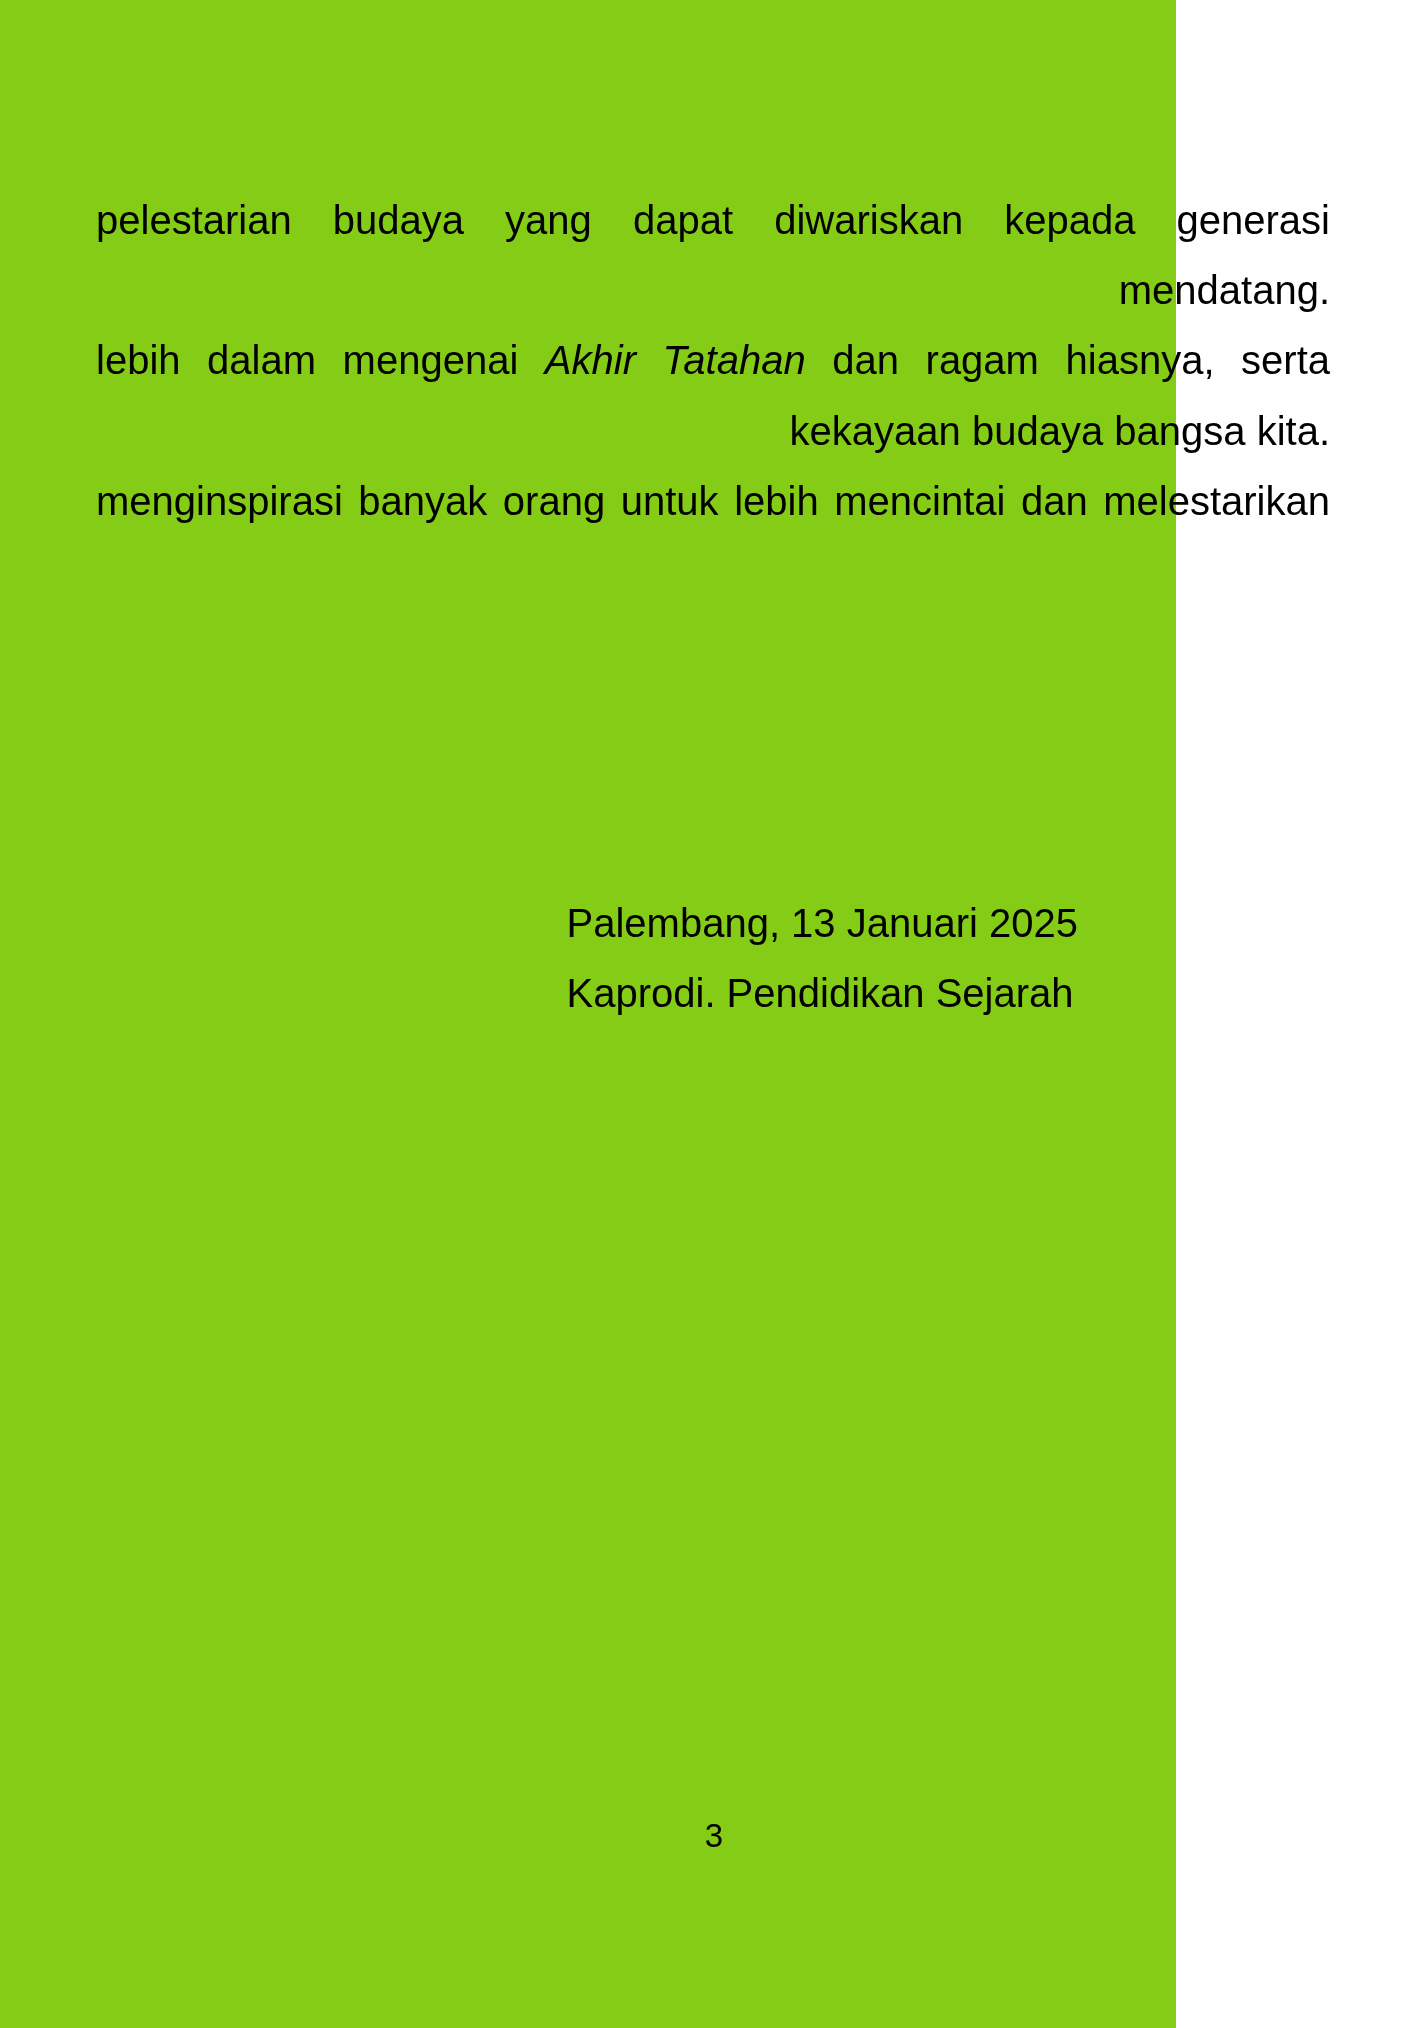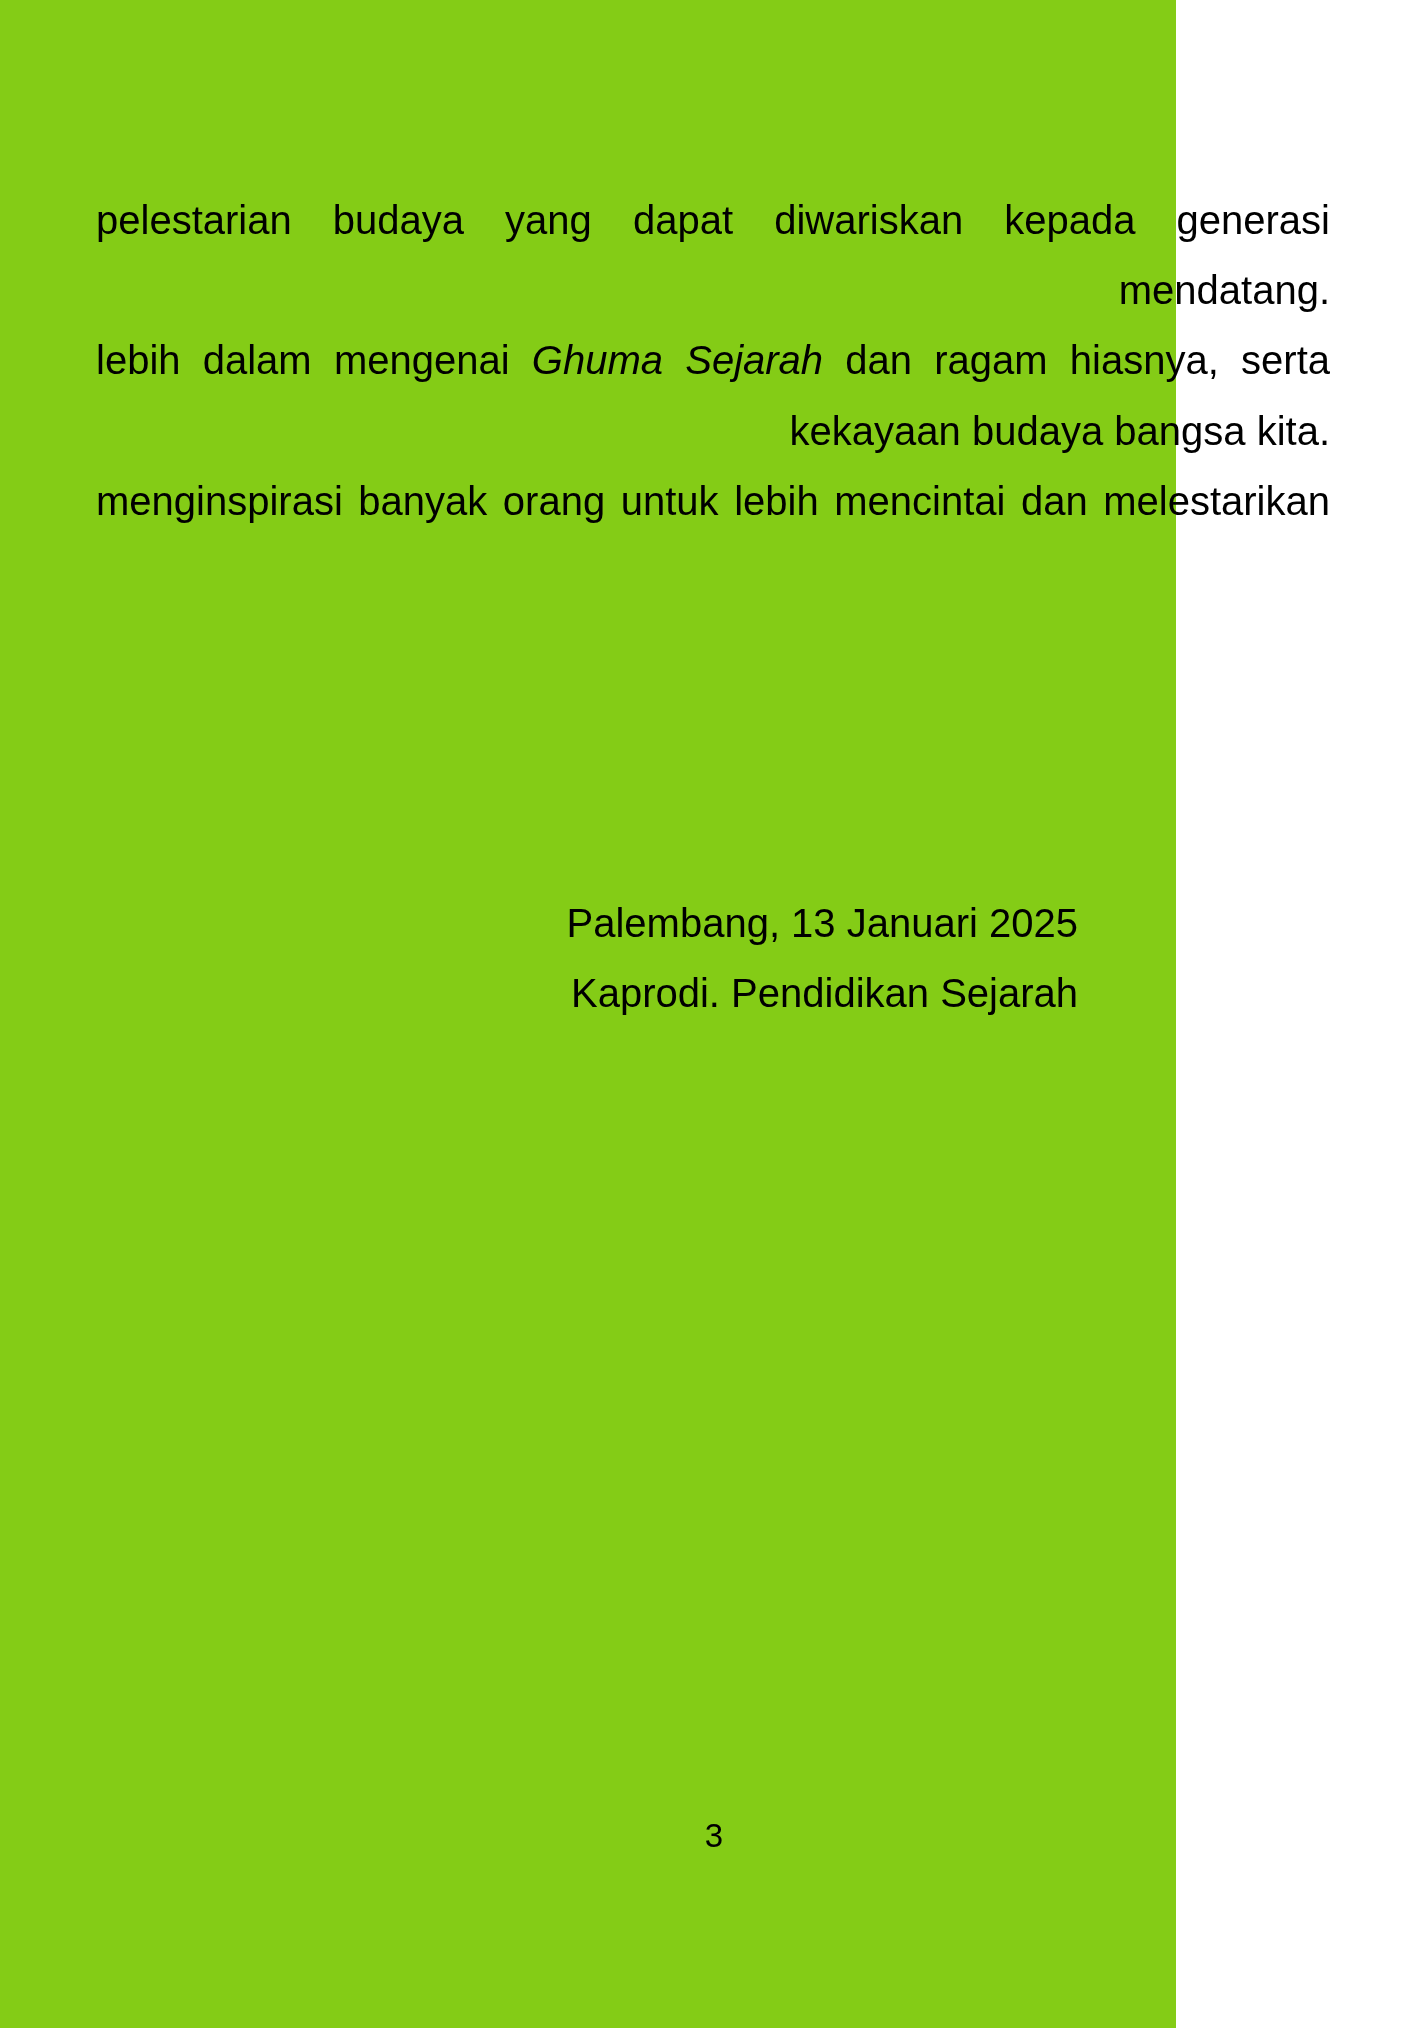--- a/index.html
+++ b/index.html
@@ -43,21 +43,21 @@
     }
     .indent {
       padding-left: 96px;
     }
     .signature {
       position: absolute;
       right: 98px;
       top: 888px;
       font-size: 40px;
       line-height: 70px;
-      text-align: right;
+      text-align: left;
     }
     .signature .sig-line {
       display: block;
       white-space: nowrap;
     }
     .page-number {
       position: absolute;
       left: 0;
       top: 1816px;
       width: 1428px;
@@ -69,21 +69,21 @@
   </style>
 </head>
 <body>
 
 <div class="page">
 
   <div class="body-text">
     <span class="line justify">pelestarian budaya yang dapat diwariskan kepada generasi</span>
     <span class="line">mendatang.</span>
 
-    <span class="line justify"><span>lebih dalam mengenai </span><em>Ghuma Sejarah</em><span> dan ragam hiasnya, serta</span></span>
+    <span class="line justify"><span>lebih dalam mengenai </span><em>Akhir Tatahan</em><span> dan ragam hiasnya, serta</span></span>
     <span class="line">kekayaan budaya bangsa kita.</span>
     <span class="line justify">menginspirasi banyak orang untuk lebih mencintai dan melestarikan</span>
   </div>
 
   <div class="signature">
     <span class="sig-line">Palembang, 13 Januari 2025</span>
     <span class="sig-line">Kaprodi. Pendidikan Sejarah</span>
   </div>
 
   <div class="page-number">3</div>

